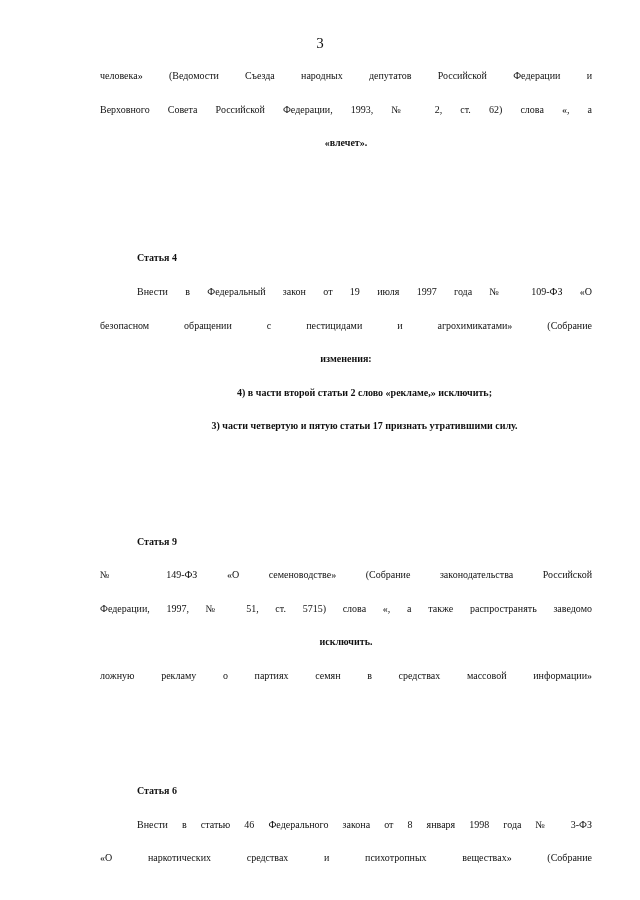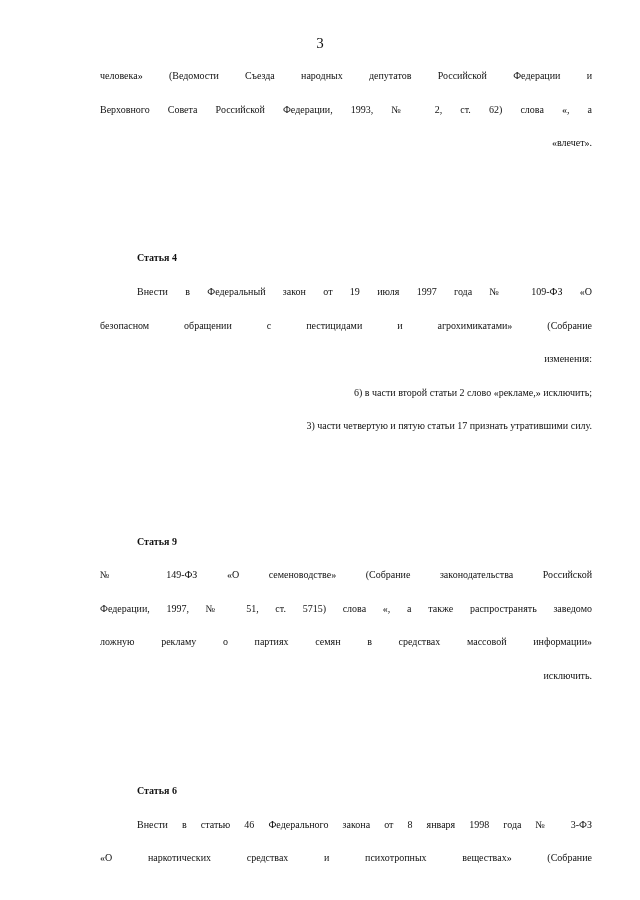--- a/index.html
+++ b/index.html
@@ -3,21 +3,21 @@
 <meta charset="utf-8">
 <style>
   html, body { margin: 0; padding: 0; background: #ffffff; }
   body { width: 640px; height: 900px; overflow: hidden; position: relative;
          font-family: "Liberation Serif", "DejaVu Serif", serif; color: #111; }
   .page-num { position: absolute; top: 34px; left: 0; width: 640px; text-align: center;
               font-size: 15px; line-height: 18px; }
   .content { position: absolute; left: 100px; width: 492px; top: 64px; font-size: 10px; }
   .line { display: block; height: 33.6px; line-height: 24px; white-space: nowrap; }
   .just { text-align: justify; text-align-last: justify; white-space: normal; }
-  .left { text-align: right; }
+  .left { text-align: center; font-weight: bold; }
   .indent { padding-left: 37px; }
   .heading { font-weight: bold; padding-left: 37px; margin-top: 28px; }
   .gap { height: 33.6px; display: block; }
   .gap-sm { height: 20px; display: block; }
 </style>
 </head>
 <body>
 
 <div class="page-num">3</div>
 
@@ -29,33 +29,33 @@
   </div>
 
   <span class="gap"></span>
   <span class="gap-sm"></span>
 
   <div>
     <span class="line heading">Статья 4</span>
     <span class="line just indent">Внести в  Федеральный закон от 19 июля 1997 года № 109-ФЗ «О</span>
     <span class="line just">безопасном обращении с пестицидами и агрохимикатами» (Собрание</span>
     <span class="line left">изменения:</span>
-    <span class="line left indent">6) в части второй статьи 2 слово «рекламе,» исключить;</span>
+    <span class="line left indent">4) в части второй статьи 2 слово «рекламе,» исключить;</span>
     <span class="line left indent">3) части четвертую и пятую статьи 17 признать утратившими силу.</span>
   </div>
 
   <span class="gap"></span>
   <span class="gap-sm"></span>
 
   <div>
     <span class="line heading">Статья 9</span>
     <span class="line just">№ 149-ФЗ «О семеноводстве» (Собрание законодательства Российской</span>
     <span class="line just">Федерации, 1997, № 51, ст. 5715) слова «, а также распространять заведомо</span>
+    <span class="line left">исключить.</span>
     <span class="line just">ложную рекламу о партиях семян в средствах массовой информации»</span>
-    <span class="line left">исключить.</span>
   </div>
 
   <span class="gap"></span>
   <span class="gap-sm"></span>
 
   <div>
     <span class="line heading">Статья 6</span>
     <span class="line just indent">Внести в статью 46 Федерального закона от 8 января 1998 года № 3-ФЗ</span>
     <span class="line just">«О наркотических средствах и психотропных веществах» (Собрание</span>
   </div>

